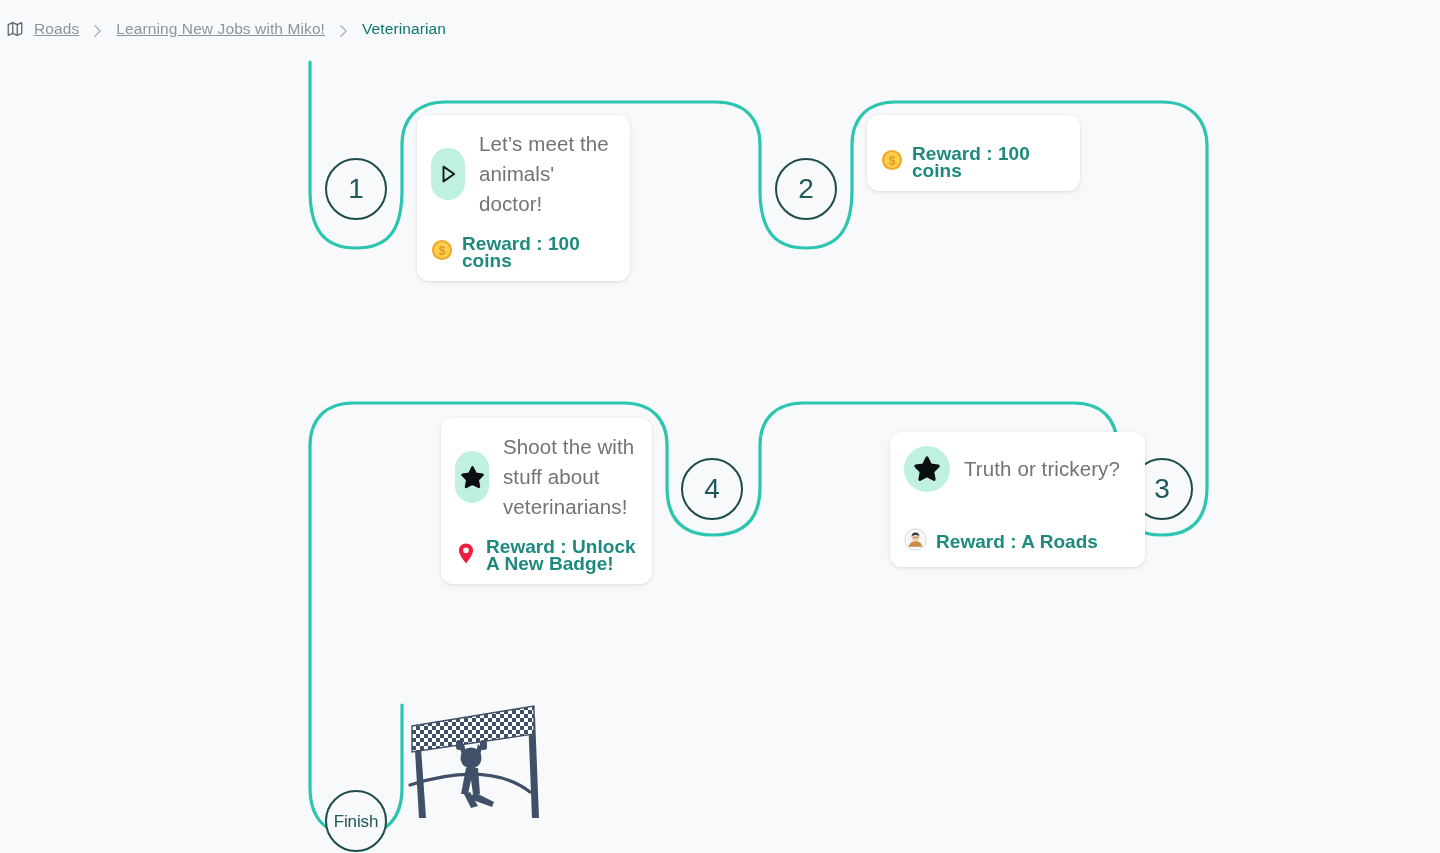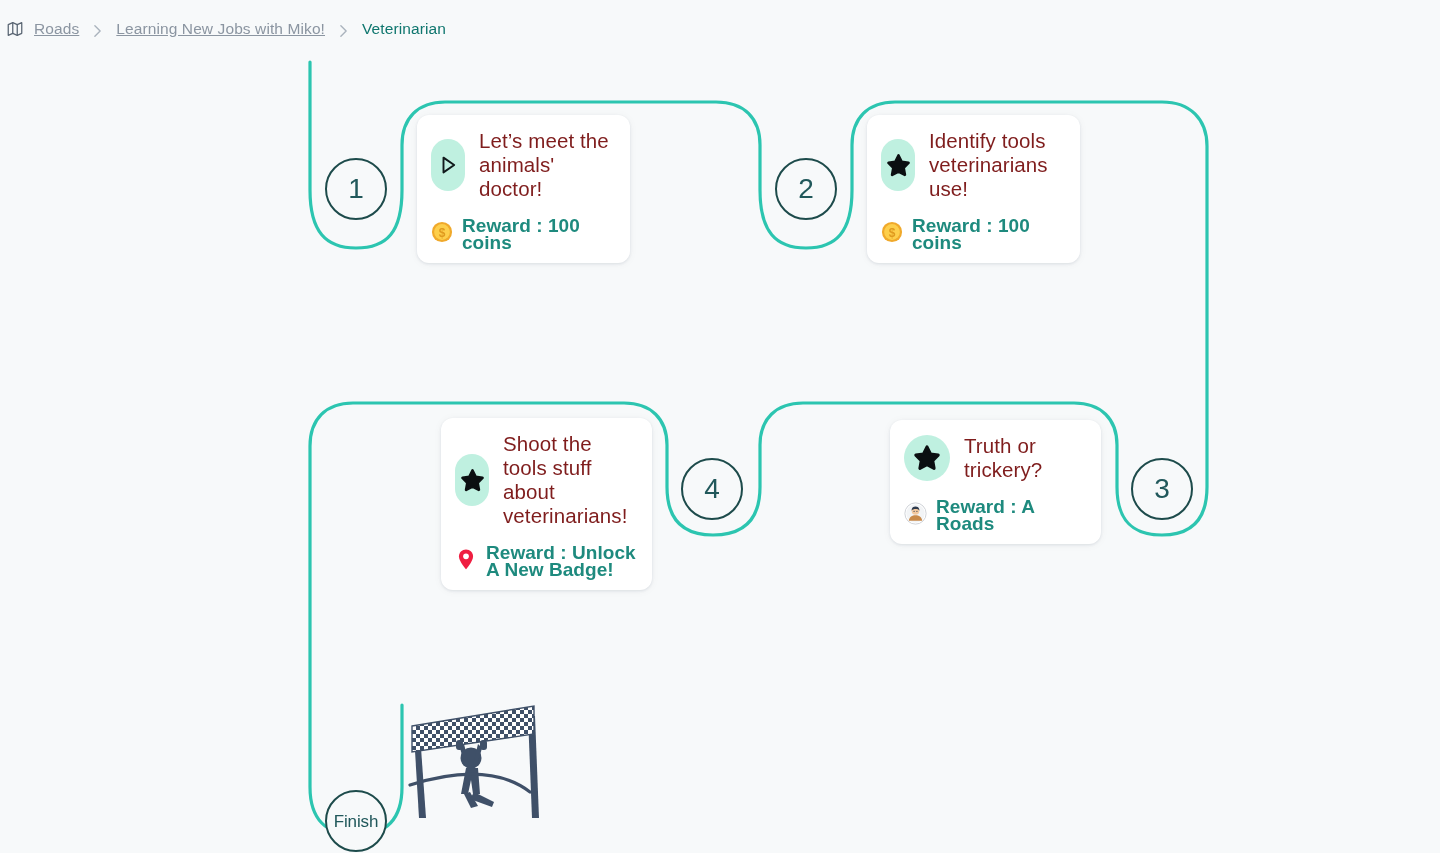--- a/index.html
+++ b/index.html
@@ -109,22 +109,22 @@
   .card-icon.pill {
     width: 34px; height: 52px;
     border-radius: 17px;
   }
   .card-icon.round {
     width: 46px; height: 46px;
     border-radius: 23px;
   }
   .card-title {
     font-size: 20.5px;
-    line-height: 24px;
-    color: #7f1d1d;
+    line-height: 30px;
+    color: #737373;
     font-weight: 400;
     letter-spacing: 0.1px;
   }
   .card-reward {
     display: flex;
     align-items: center;
     gap: 9px;
     margin-top: 16px;
   }
   .reward-text {
@@ -247,61 +247,53 @@
           <circle cx="12" cy="12" r="11" fill="#f0a92b"></circle>
           <circle cx="12" cy="12" r="8.6" fill="#fdcf4c"></circle>
           <text x="12" y="17.2" text-anchor="middle" font-size="13" font-family="Liberation Sans, sans-serif" font-weight="bold" fill="#e09a1e">$</text>
         </svg>
       </span>
       <span class="reward-text">Reward : 100 coins</span>
     </div>
   </div>
 
   <div class="card" style="left:867px; top:115px; width:213px;">
-    <div class="card-top">
-      <span class="card-icon pill">
-        <svg viewBox="0 0 24 24" width="25" height="25">
-          <path d="M12 2.4 L15.0 8.6 L21.6 9.5 L16.9 14.2 L18.1 20.9 L12 17.7 L5.9 20.9 L7.1 14.2 L2.4 9.5 L9.0 8.6 Z" fill="#0b0f11" stroke="#0b0f11" stroke-width="2.6" stroke-linejoin="round"></path>
-        </svg>
-      </span>
-      <span class="card-title">Identify tools veterinarians use!</span>
-    </div>
     <div class="card-reward">
       <span class="reward-icon">
         <svg viewBox="0 0 24 24" width="22" height="22">
           <circle cx="12" cy="12" r="11" fill="#f0a92b"></circle>
           <circle cx="12" cy="12" r="8.6" fill="#fdcf4c"></circle>
           <text x="12" y="17.2" text-anchor="middle" font-size="13" font-family="Liberation Sans, sans-serif" font-weight="bold" fill="#e09a1e">$</text>
         </svg>
       </span>
       <span class="reward-text">Reward : 100 coins</span>
     </div>
   </div>
 
   <div class="card" style="left:441px; top:418px; width:211px;">
     <div class="card-top">
       <span class="card-icon pill">
         <svg viewBox="0 0 24 24" width="25" height="25">
           <path d="M12 2.4 L15.0 8.6 L21.6 9.5 L16.9 14.2 L18.1 20.9 L12 17.7 L5.9 20.9 L7.1 14.2 L2.4 9.5 L9.0 8.6 Z" fill="#0b0f11" stroke="#0b0f11" stroke-width="2.6" stroke-linejoin="round"></path>
         </svg>
       </span>
-      <span class="card-title">Shoot the tools stuff about veterinarians!</span>
+      <span class="card-title">Shoot the with stuff about veterinarians!</span>
     </div>
     <div class="card-reward">
       <span class="reward-icon">
         <svg viewBox="0 0 24 24" width="22" height="26">
           <path d="M12 1.6 C7.6 1.6 4.3 5.0 4.3 9.3 C4.3 14.8 12 23.2 12 23.2 C12 23.2 19.7 14.8 19.7 9.3 C19.7 5.0 16.4 1.6 12 1.6 Z" fill="#ef1e41"></path>
           <circle cx="12" cy="9.1" r="3.1" fill="#ffffff"></circle>
         </svg>
       </span>
       <span class="reward-text">Reward : Unlock A New Badge!</span>
     </div>
   </div>
 
-  <div class="card" style="left:890px; top:420px; width:211px;">
+  <div class="card" style="left:890px; top:432px; width:255px;gap:20px;">
     <div class="card-top">
       <span class="card-icon round">
         <svg viewBox="0 0 24 24" width="28" height="28">
           <path d="M12 2.4 L15.0 8.6 L21.6 9.5 L16.9 14.2 L18.1 20.9 L12 17.7 L5.9 20.9 L7.1 14.2 L2.4 9.5 L9.0 8.6 Z" fill="#0b0f11" stroke="#0b0f11" stroke-width="2.6" stroke-linejoin="round"></path>
         </svg>
       </span>
       <span class="card-title">Truth or trickery?</span>
     </div>
     <div class="card-reward">
       <span class="reward-icon">

